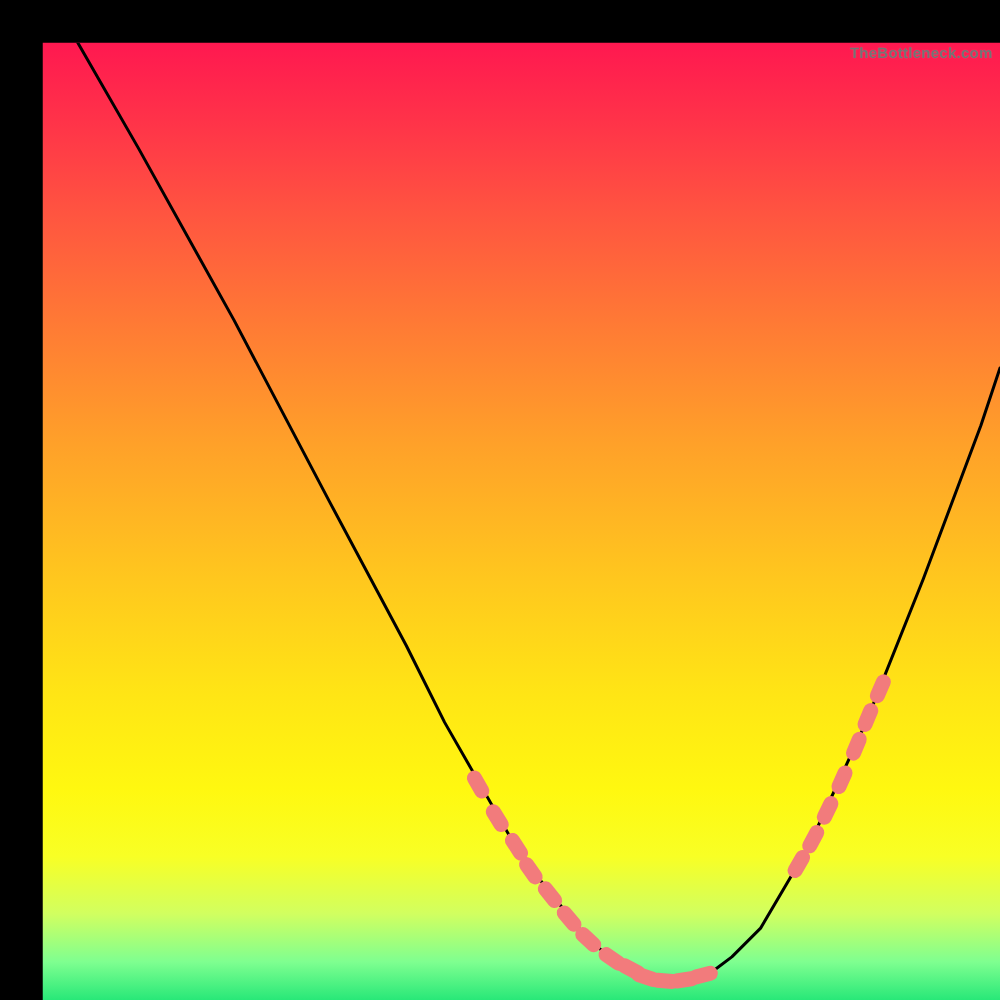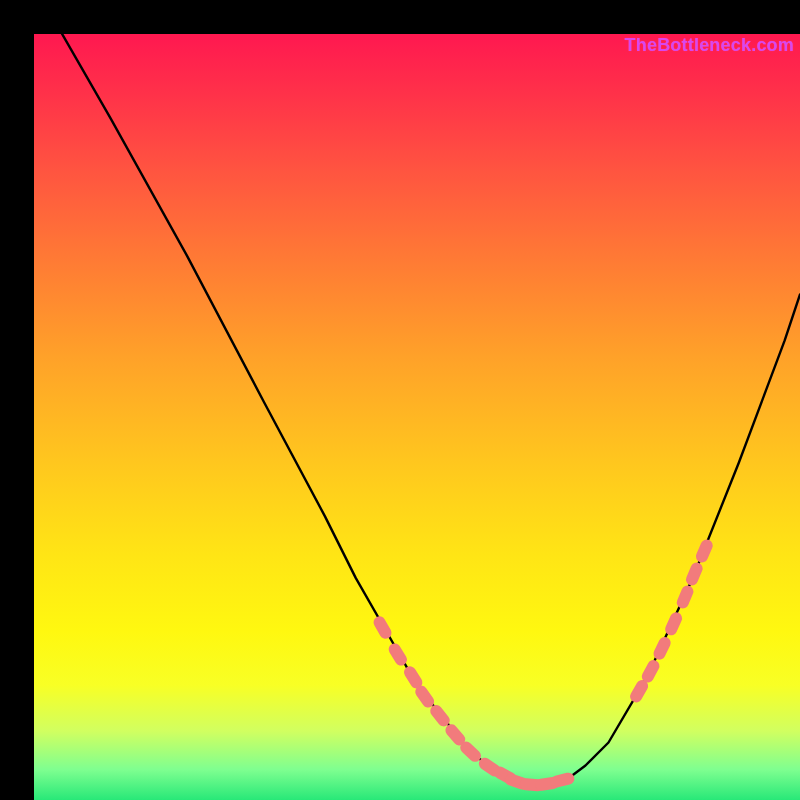--- a/index.html
+++ b/index.html
@@ -44,22 +44,22 @@
       #f8ff25 85%,
       #d1ff60 91%,
       #7fff90 96%,
       #28e878 100%
     );
   }
   .watermark {
     position: absolute;
     top: 1px;
     right: 6px;
-    color: #d946ef;
-    font-size: 18px;
+    color: #737373;
+    font-size: 12px;
     font-weight: 600;
     letter-spacing: 0.2px;
     text-shadow: 0 0 1px rgba(255,255,255,0.2);
     z-index: 5;
     margin-left: 31px;
   }
   svg.curve {
     position: absolute;
     inset: 0;
     z-index: 3;

